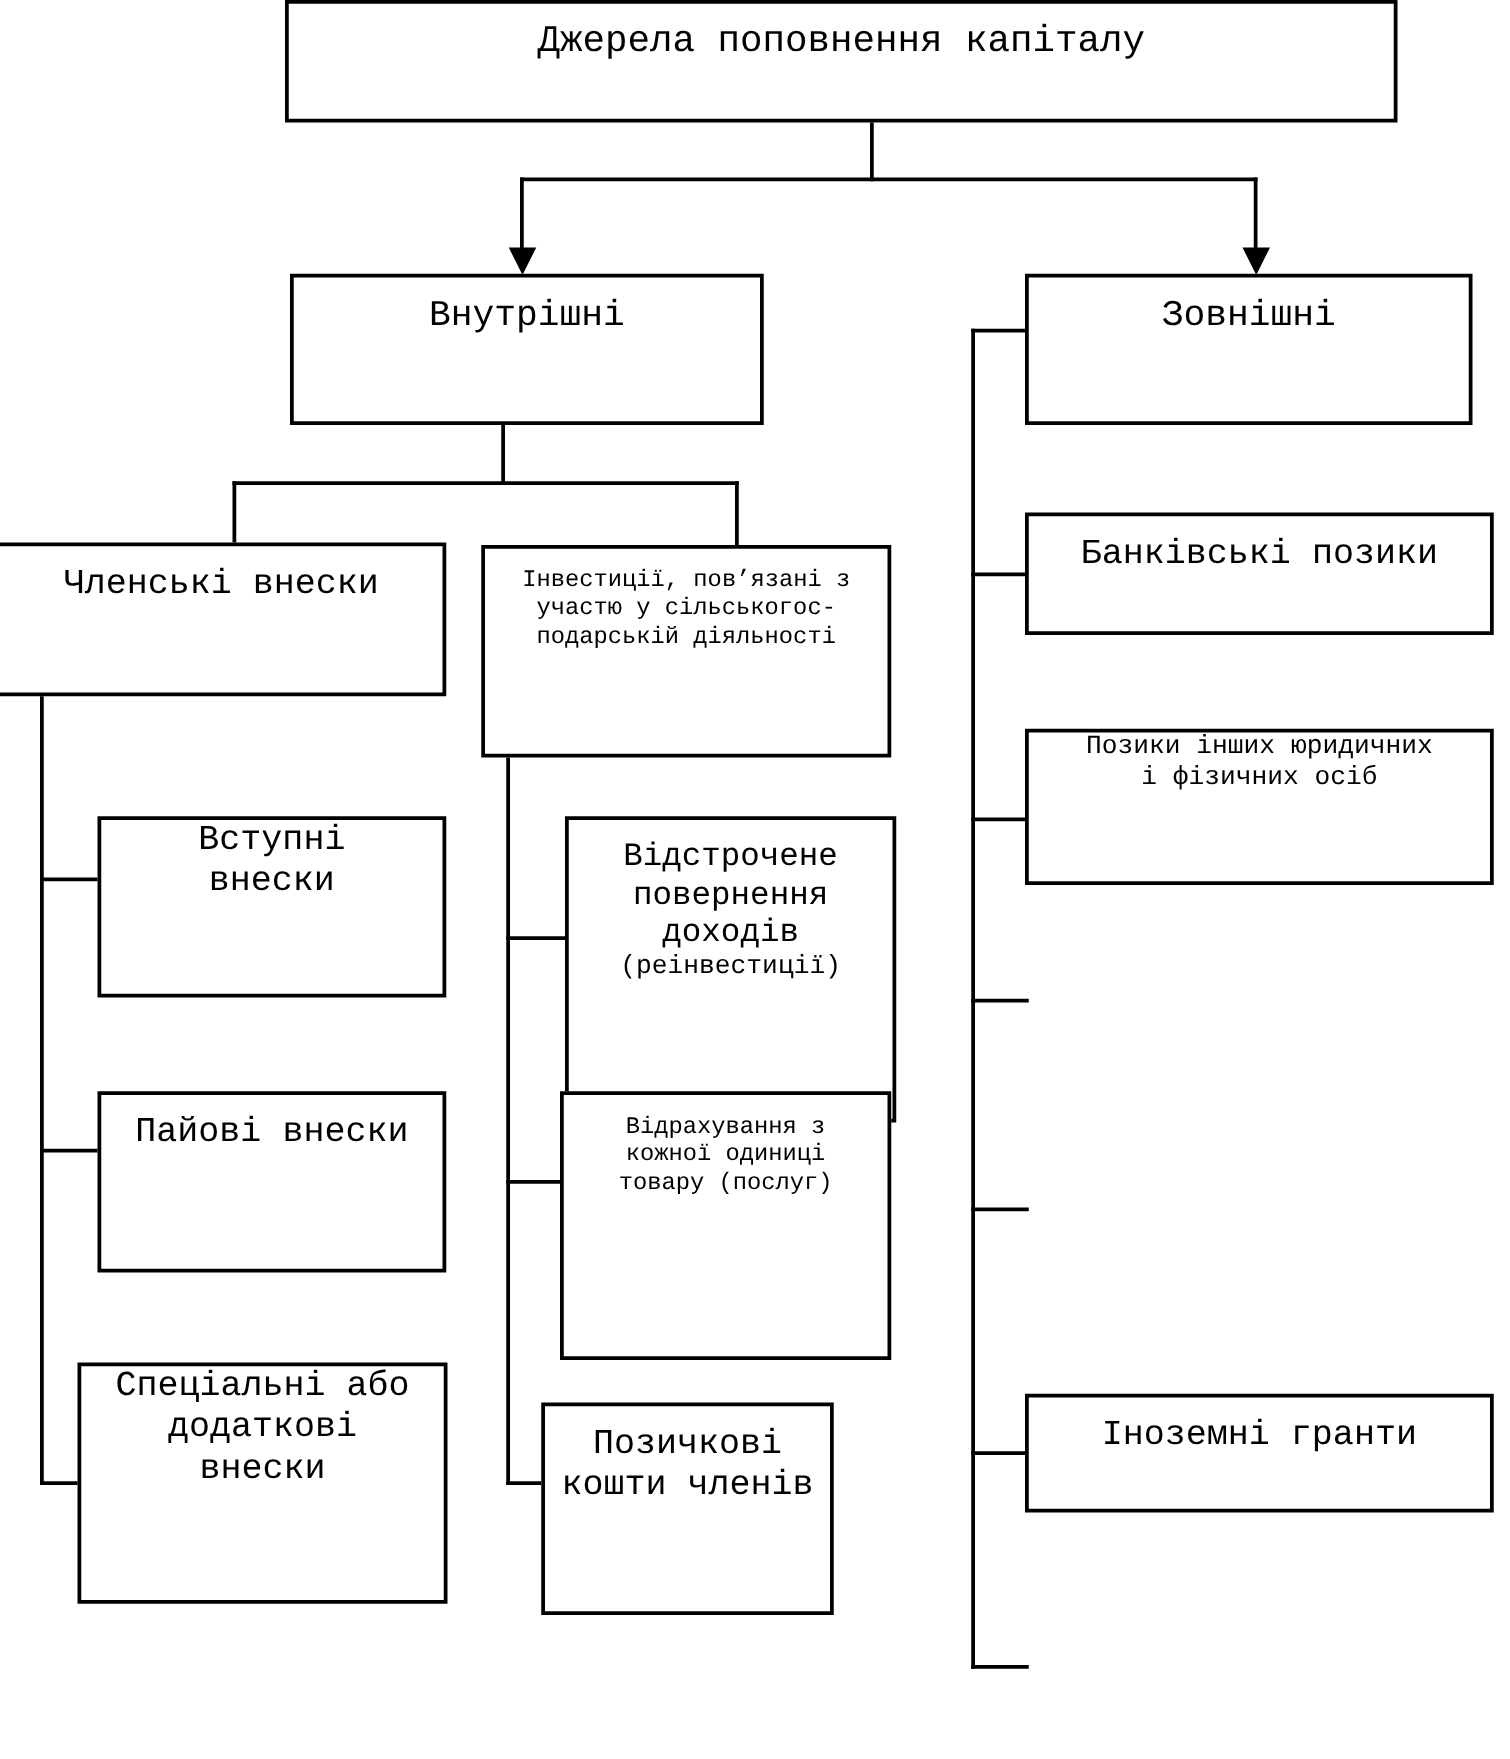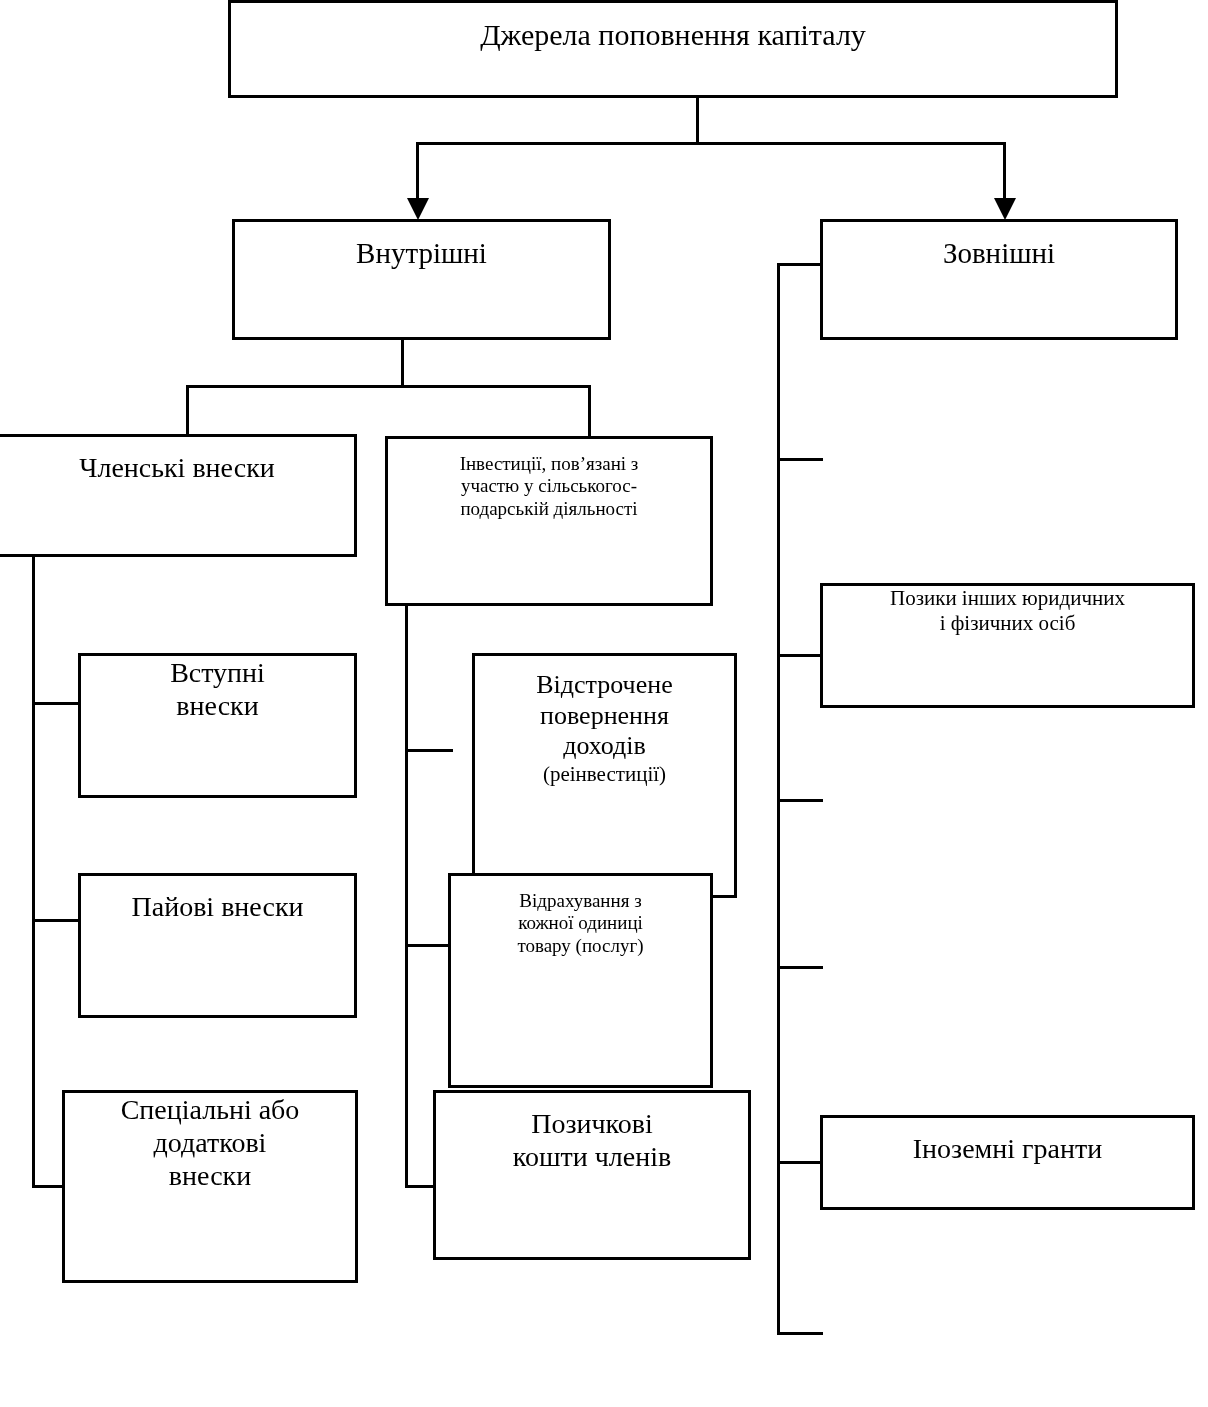--- a/index.html
+++ b/index.html
@@ -23,20 +23,21 @@
     border: 3px solid #000000;
     background: #ffffff;
     text-align: center;
     line-height: 1.18;
     color: #000;
     z-index: 3;
   }
   .box .txt {
     display: block;
     white-space: pre-line;
+    font-family: Liberation Mono, monospace;
   }
   .pad-top-md  { padding-top: 14px; }
   .pad-top-lg  { }
 
   .fs-root  { font-size: 30px; }
   .fs-l2    { font-size: 29px; }
   .fs-big   { font-size: 28px; }
   .fs-mid   { font-size: 26px; }
   .fs-sm    { font-size: 19px; }
   .fs-xs    { font-size: 21px; }
@@ -116,44 +117,47 @@
 
   <div class="box fs-sm pad-top-md" style="left:385px; top:436px; width:328px; height:170px;">
     <span class="txt">Інвестиції, пов’язані з
 участю у сільськогос-
 подарській  діяльності</span>
   </div>
 
   <div class="ln v" style="left:405px; top:603px; height:585px;"></div>
 
   <div class="ln h" style="left:405px; top:749px; width:48px;"></div>
-  <div class="box fs-mid pad-top-md" style="left:472px; top:653px; width:265px; height:245px;text-align:center;">
+  <div class="box fs-mid pad-top-md" style="left:452px; top:653px; width:265px; height:245px;text-align:center;">
     <span class="txt">Відстрочене
 повернення
 доходів</span>
     <span class="txt sub2 fs-xs">(реінвестиції)</span>
   </div>
 
   <div class="ln h" style="left:405px; top:944px; width:48px;"></div>
   <div class="box fs-sm pad-top-md" style="left:448px; top:873px; width:265px; height:215px;">
     <span class="txt">Відрахування з
 кожної одиниці
 товару (послуг)</span>
   </div>
 
   <div class="ln h" style="left:405px; top:1185px; width:34px;"></div>
-  <div class="box fs-big pad-top-md" style="left:433px; top:1090px; width:318px; height:170px;">
+  <div class="box fs-big pad-top-md" style="left:433px; top:1122px; width:234px; height:170px;">
     <span class="txt">Позичкові
 кошти членів</span>
   </div>
 
   <div class="ln v" style="left:777px; top:263px; height:1072px;"></div>
   <div class="ln h" style="left:777px; top:263px; width:46px;"></div>
 
   <div class="ln h" style="left:777px; top:458px; width:46px;"></div>
+  <div class="box fs-big pad-top-md" style="left:820px; top:410px; width:375px; height:98px;">
+    <span class="txt">Банківські позики</span>
+  </div>
 
   <div class="ln h" style="left:777px; top:654px; width:46px;"></div>
   <div class="box fs-xs pad-top-lg" style="left:820px; top:583px; width:375px; height:125px;">
     <span class="txt">Позики  інших юридичних
 і фізичних осіб</span>
   </div>
 
   <div class="ln h" style="left:777px; top:799px; width:46px;"></div>
 
   <div class="ln h" style="left:777px; top:966px; width:46px;"></div>

